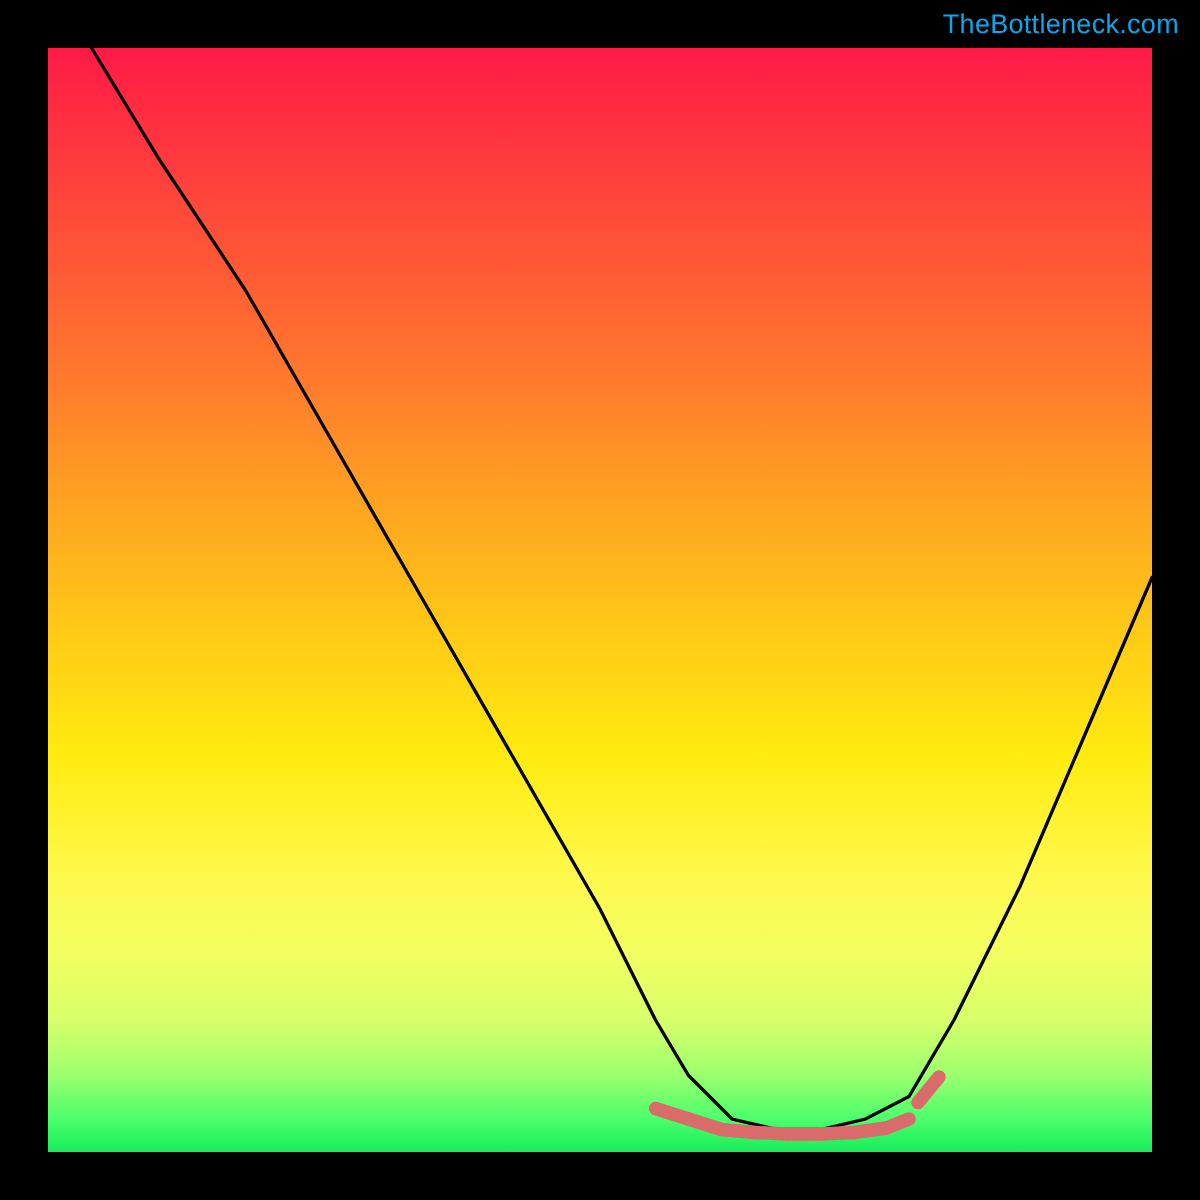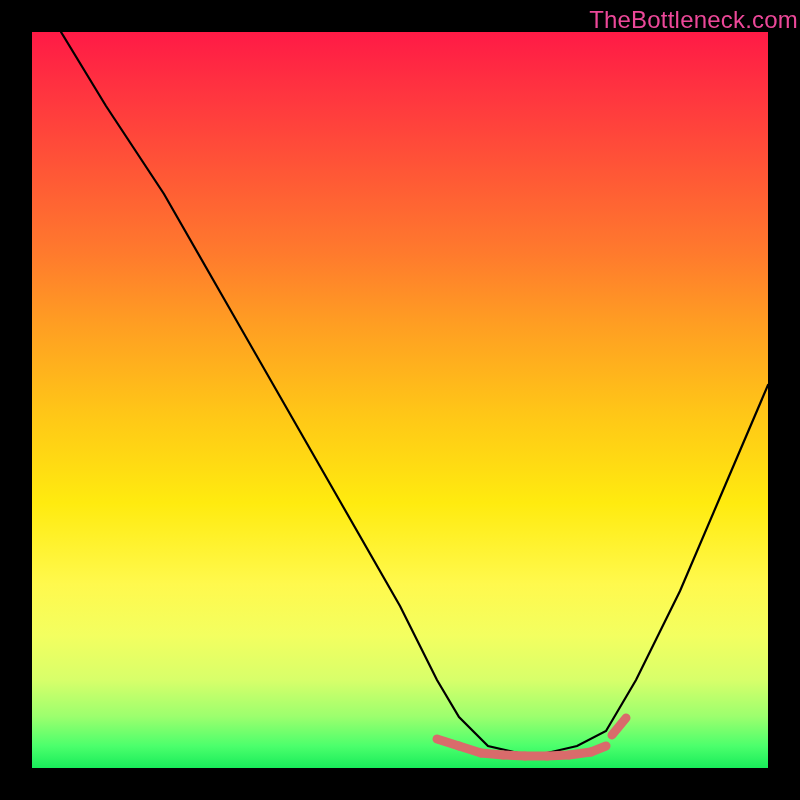--- a/index.html
+++ b/index.html
@@ -36,23 +36,23 @@
       #f3ff60 82%,
       #d8ff6a 88%,
       #9cff6e 93%,
       #4cff6c 97%,
       #18ec5a 100%
     );
   }
   .watermark {
     position: absolute;
     top: 6px;
-    right: 2px;
-    color: #ec4899;
-    font-size: 24px;
+    right: 14px;
+    color: #0ea5e9;
+    font-size: 18px;
     font-weight: 500;
     letter-spacing: 0.2px;
     user-select: none;
   }
   svg.curve {
     position: absolute;
     left: 0;
     top: 0;
     width: 736px;
     height: 736px;

